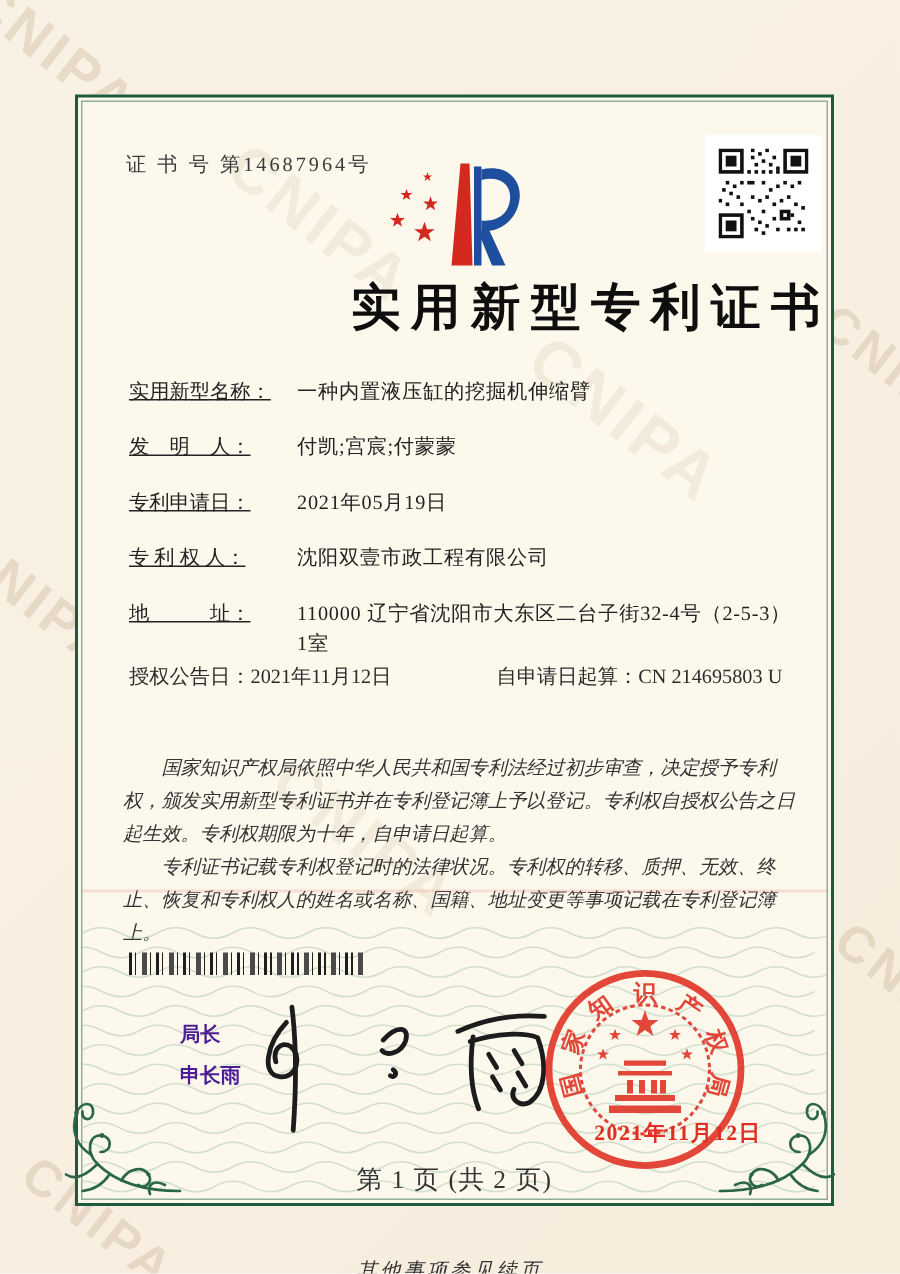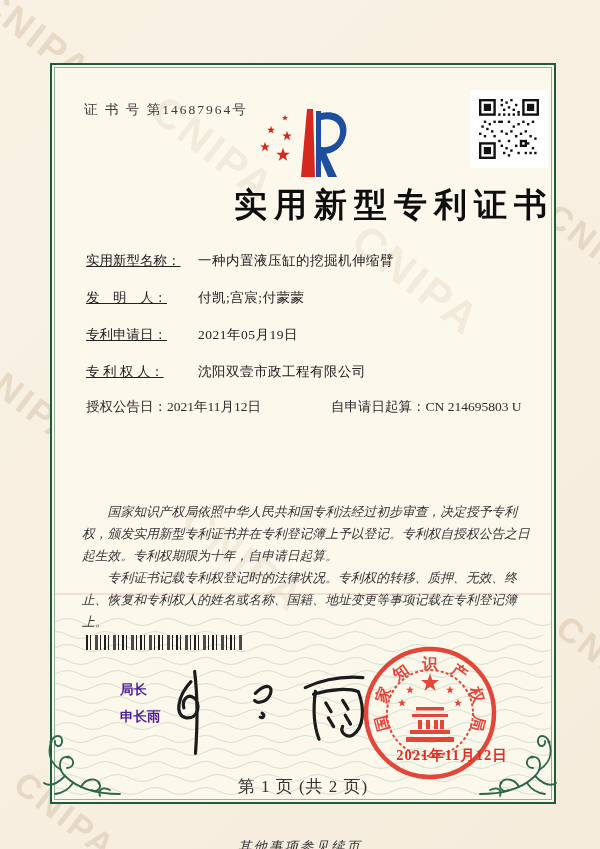--- a/index.html
+++ b/index.html
@@ -197,20 +197,24 @@
         <span class="fvalue">付凯;宫宸;付蒙蒙</span>
       </div>
       <div class="frow">
         <span class="flabel">专利申请日：</span>
         <span class="fvalue">2021年05月19日</span>
       </div>
       <div class="frow">
         <span class="flabel">专 利 权 人：</span>
         <span class="fvalue">沈阳双壹市政工程有限公司</span>
       </div>
+      <div class="frow" style="margin-bottom:4px;">
+        <span class="flabel">地　　　址：</span>
+        <span class="fvalue">110000 辽宁省沈阳市大东区二台子街32-4号（2-5-3）1室</span>
+      </div>
       <div class="grant-row">
         <span class="grant-a">
           <span>授权公告日：</span><span>2021年11月12日</span>
         </span>
         <span class="grant-b">
           <span>自申请日起算：</span><span>CN 214695803 U</span>
         </span>
       </div>
     </div>
 

